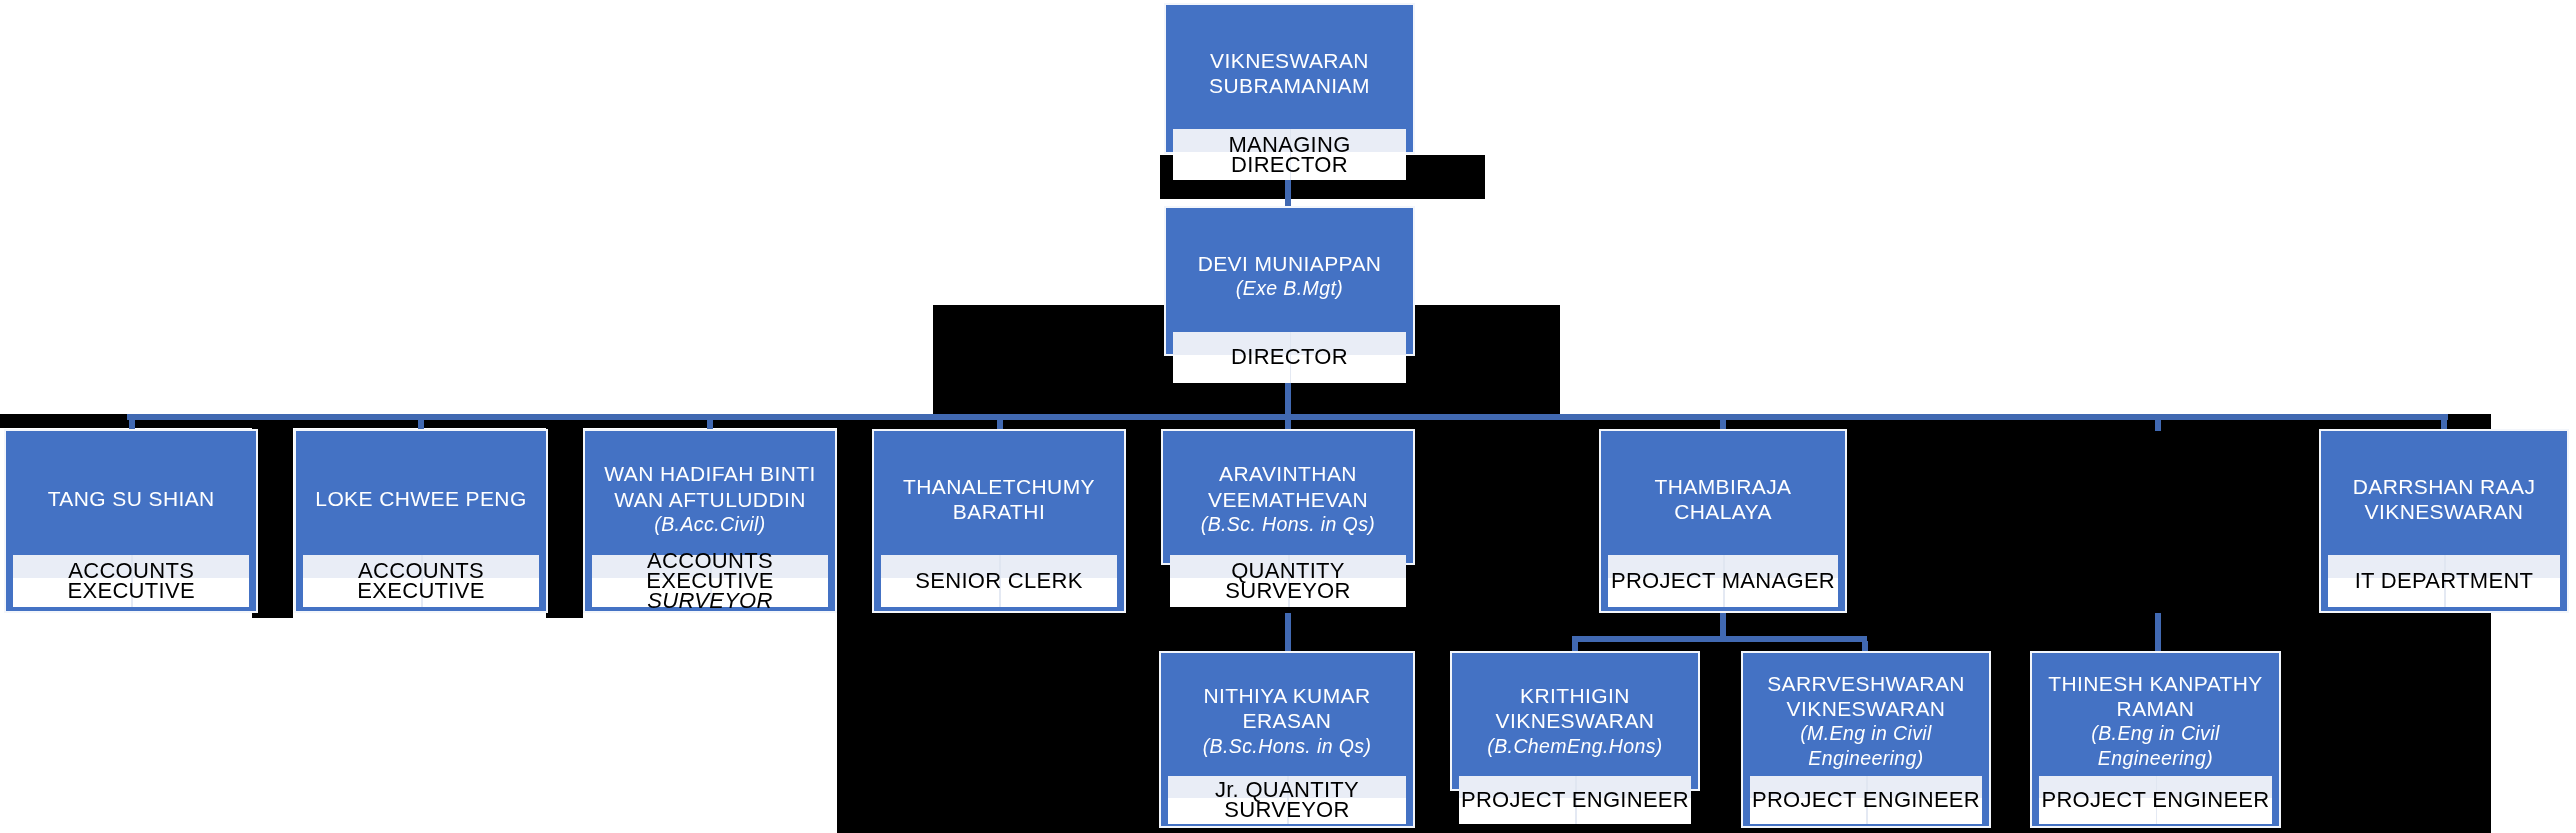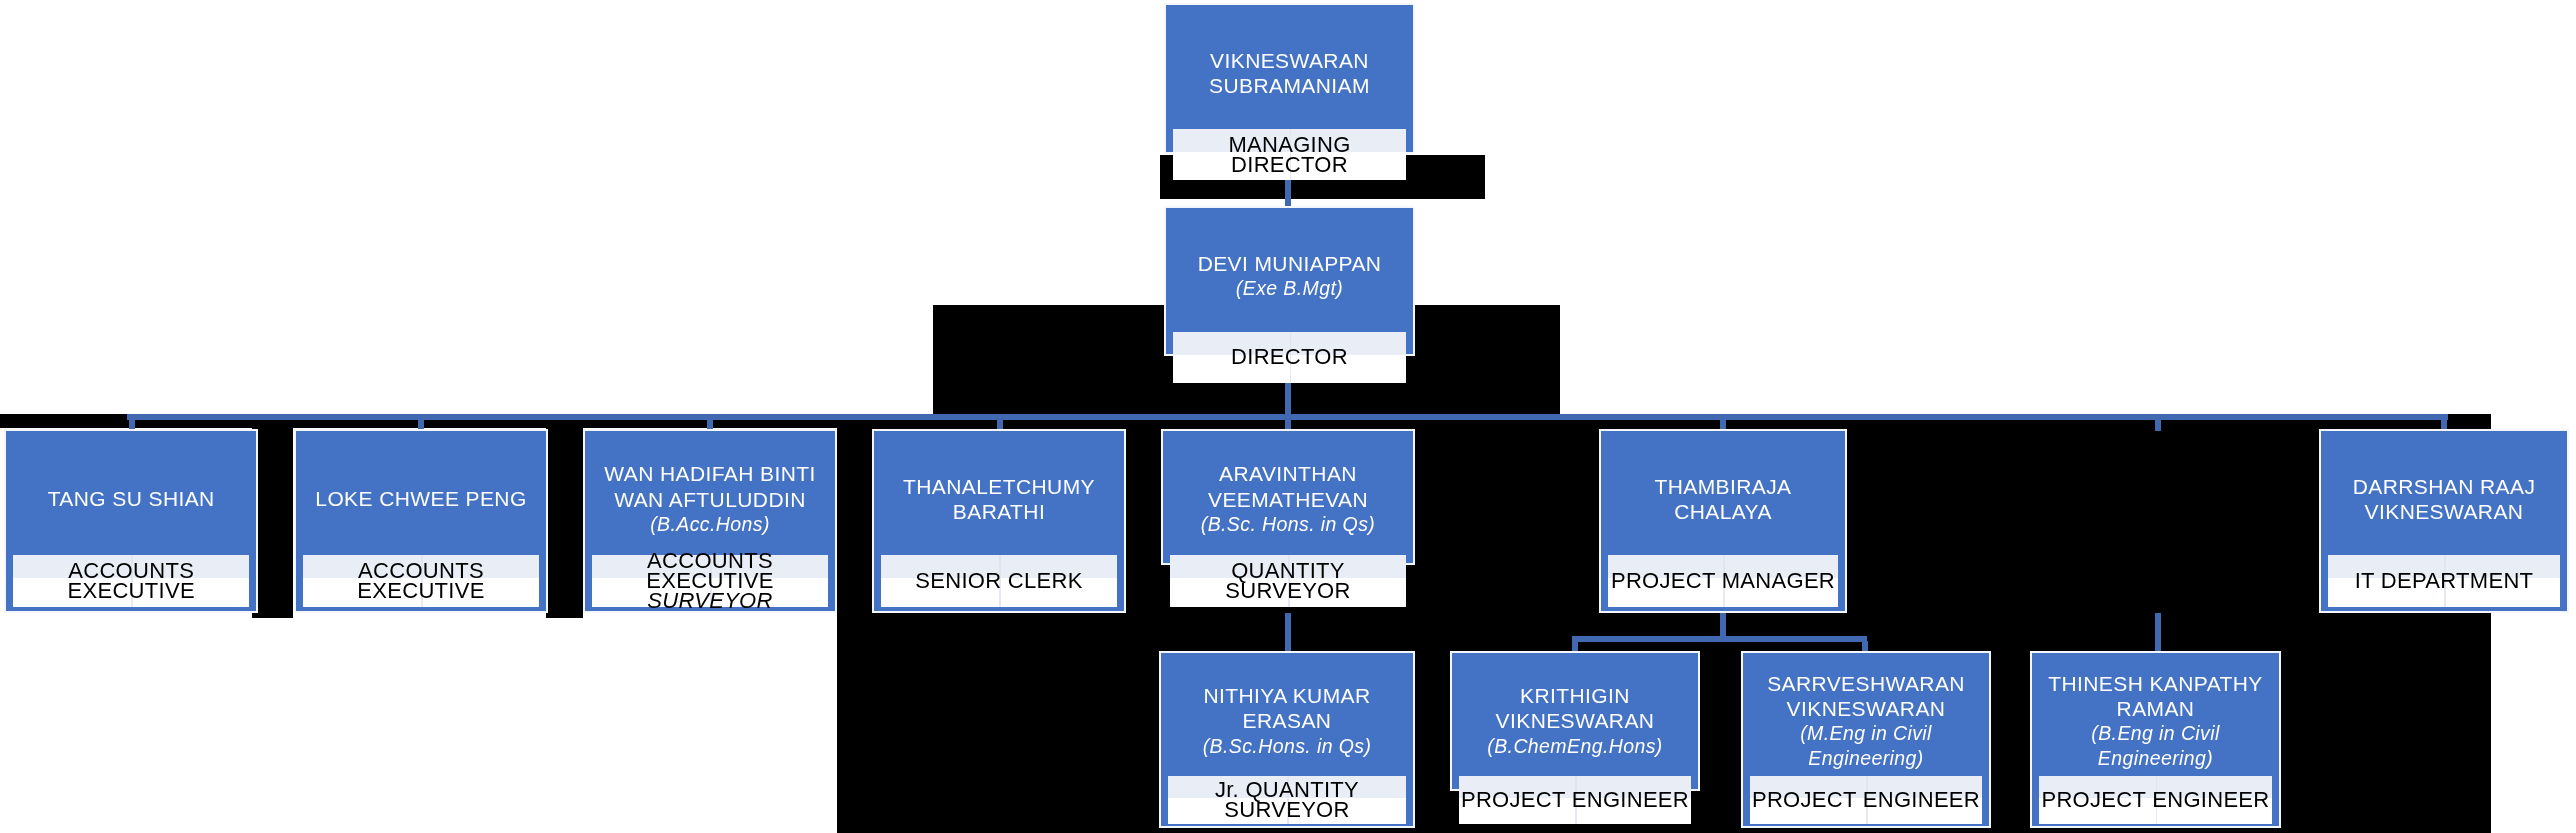--- a/index.html
+++ b/index.html
@@ -82,21 +82,21 @@
         <span>LOKE CHWEE PENG</span>
       </div>
       <div class="rolelabel" style="top: 124px; height: 52px;">
         <i class="seam"></i>
         <span>ACCOUNTS EXECUTIVE</span>
       </div>
     </div>
     <div class="node" style="left: 583px; top: 429px; width: 254px; height: 184px;">
       <div class="name" style="height: 124px;">
         <span>WAN HADIFAH BINTI WAN AFTULUDDIN</span>
-        <span class="degree">(B.Acc.Hons)</span>
+        <span class="degree">(B.Acc.Civil)</span>
       </div>
       <div class="rolelabel" style="top: 124px; height: 52px;">
         <i class="seam"></i>
         <span>ACCOUNTS EXECUTIVE</span>
         <span class="role2">SURVEYOR</span>
       </div>
     </div>
     <div class="node" style="left: 872px; top: 429px; width: 254px; height: 184px;">
       <div class="name" style="height: 124px;">
         <span>THANALETCHUMY BARATHI</span>

